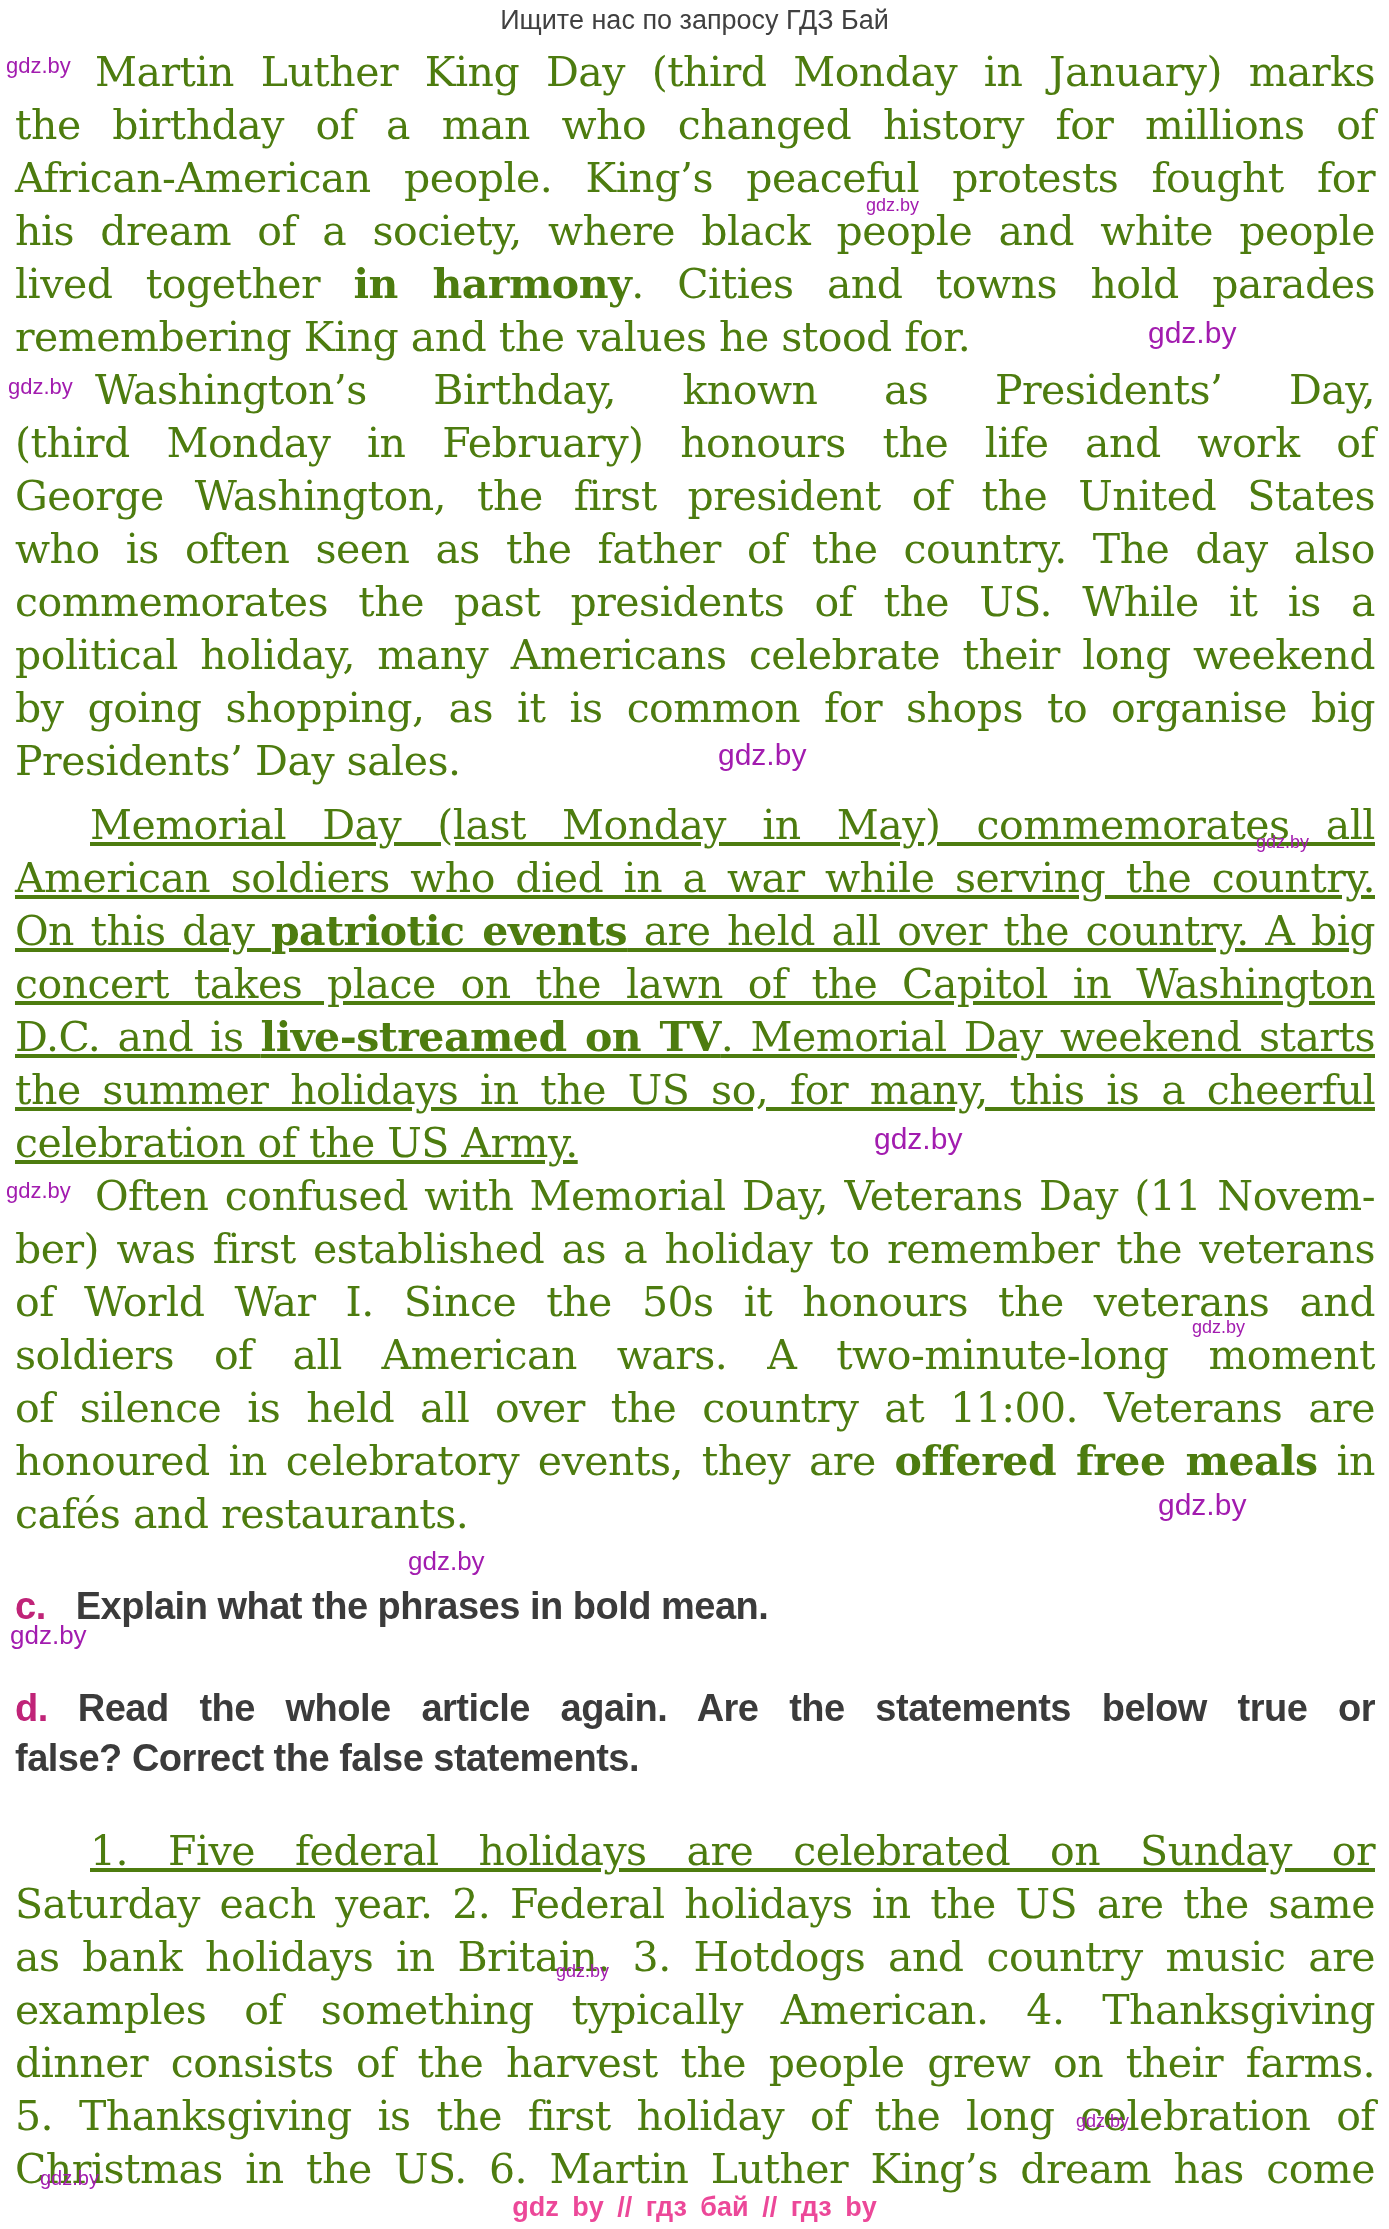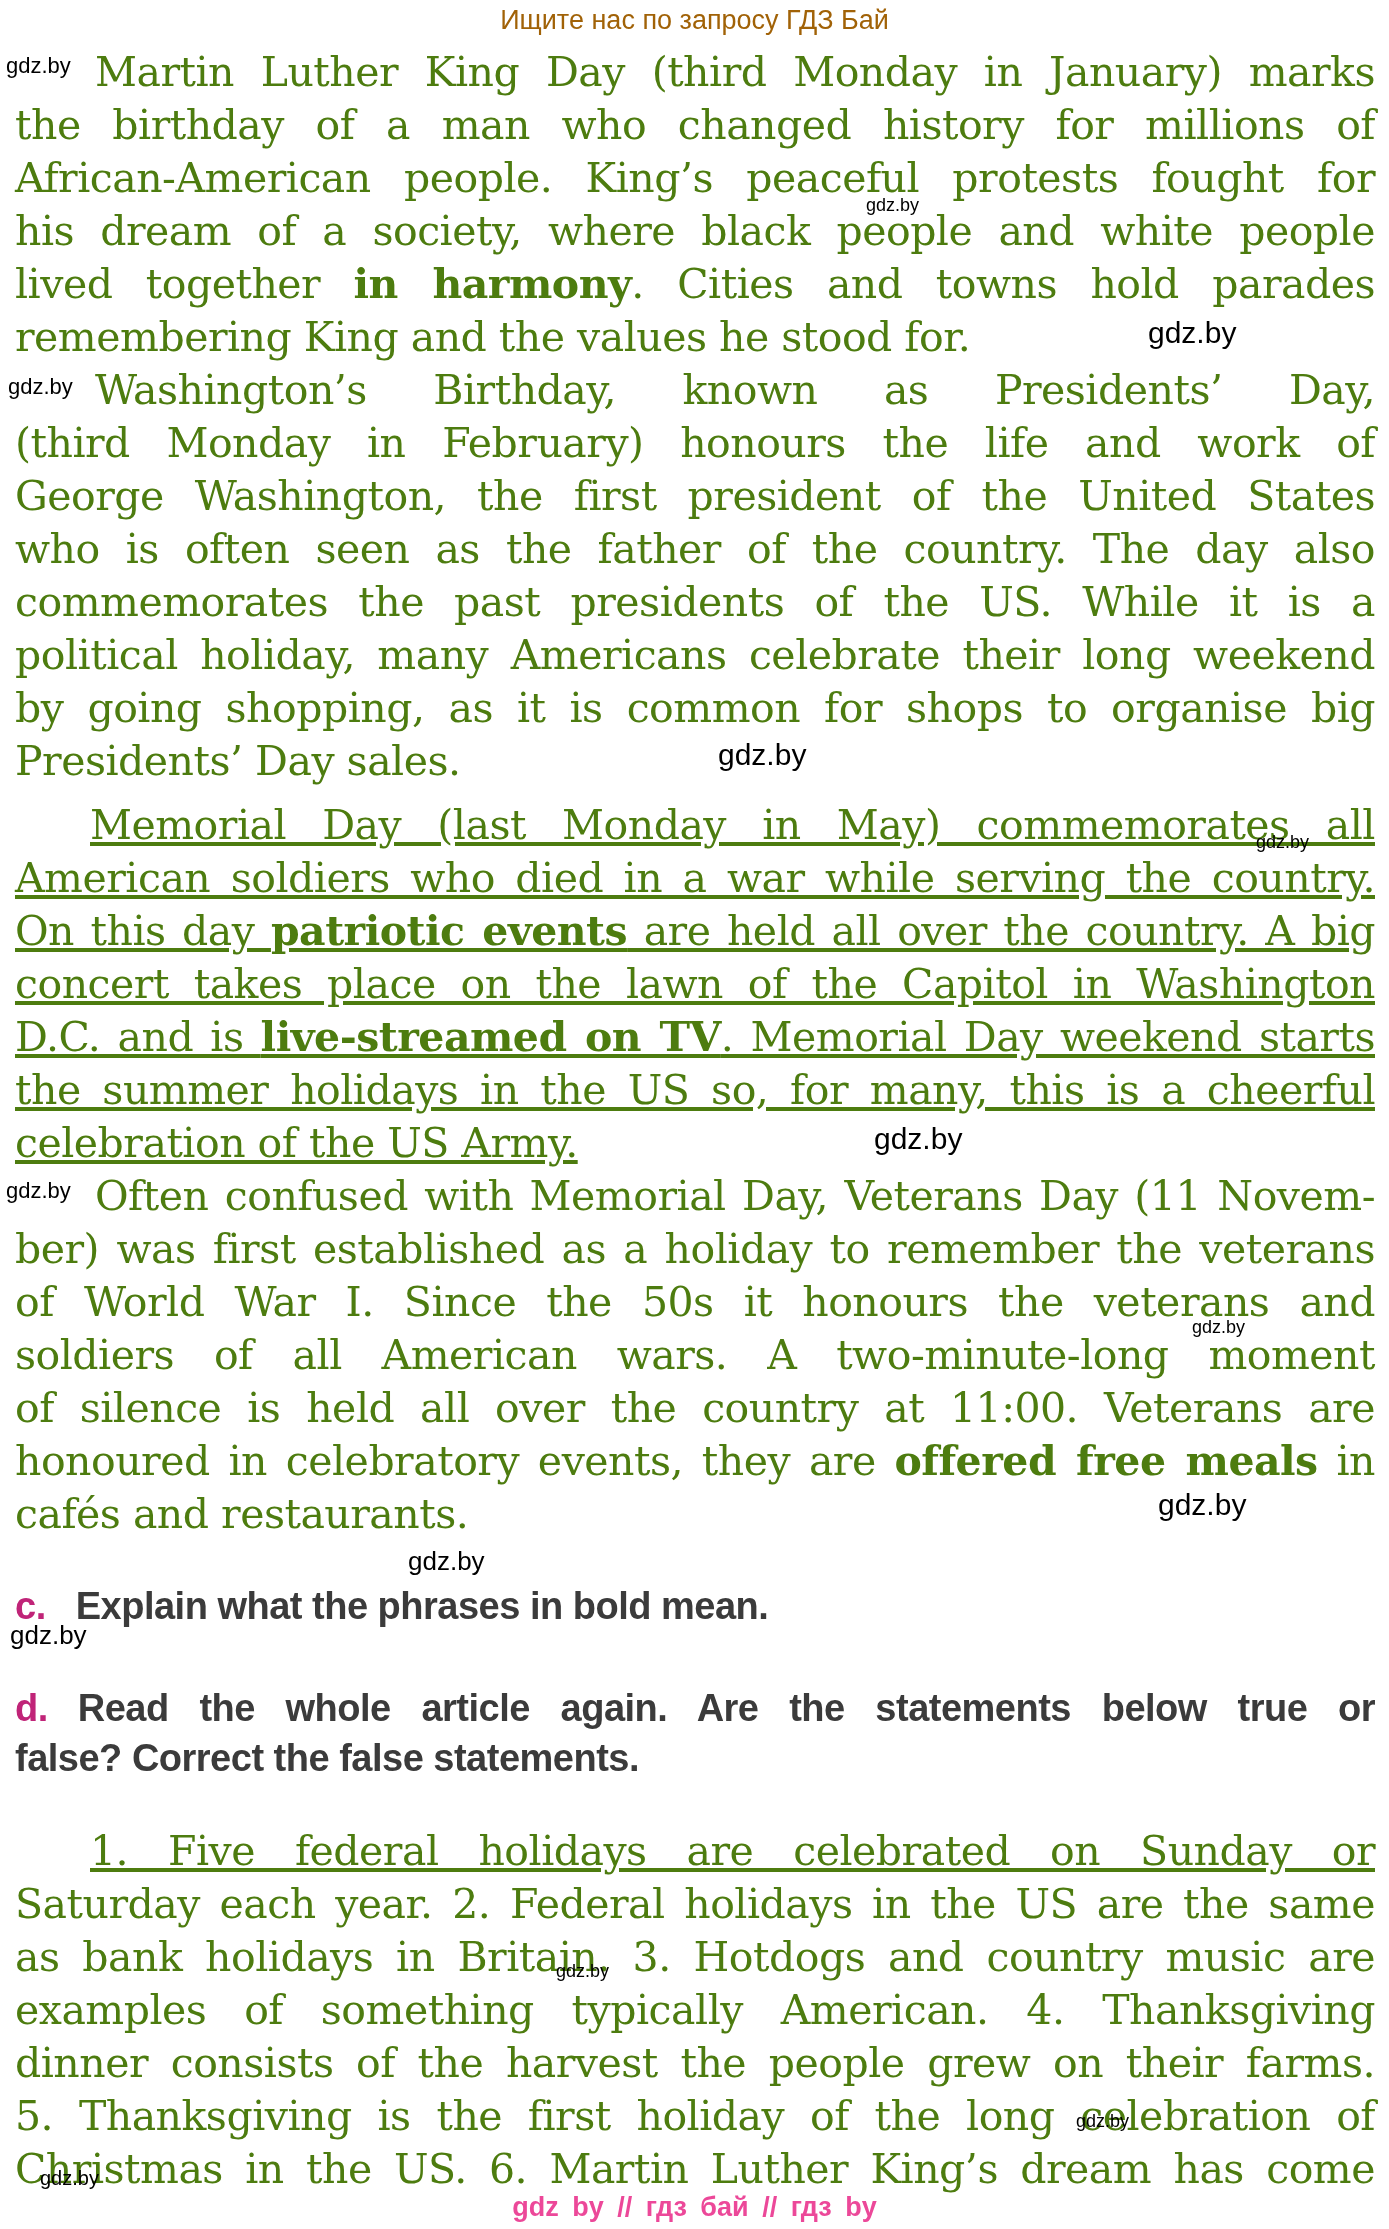--- a/index.html
+++ b/index.html
@@ -45,39 +45,39 @@
     font-size:38px;
     line-height:50px;
     color:#3b3b3b;
     letter-spacing:-0.5px;
   }
   .task .line{min-height:50px;}
   .task .label{margin-right:30px;}
   .wm{
     position:absolute;
     font-family:"Liberation Sans", sans-serif;
-    color:#000000;
+    color:#a21caf;
     white-space:nowrap;
     line-height:1;
   }
   .footer{
     position:absolute;
     left:0;top:2192px;
     width:100%;
     text-align:center;
     font-family:"Liberation Sans", sans-serif;
     font-weight:bold;
     font-size:27px;
     word-spacing:6px;
   }
 </style>
 </head>
 <body>
 
-<div class="promo" style="color: #a16207;">Ищите нас по запросу ГДЗ Бай</div>
+<div class="promo" style="color: #404040;">Ищите нас по запросу ГДЗ Бай</div>
 
 <div class="content">
   <div id="article">
       <div class="para" style="margin-top: 12px;">
         <div class="line" style="text-indent: 80px;"><span>Martin Luther King Day (third Monday in January) marks</span></div>
         <div class="line"><span>the birthday of a man who changed history for millions of</span></div>
         <div class="line"><span>African-American people. King’s peaceful protests fought for</span></div>
         <div class="line"><span>his dream of a society, where black people and white people</span></div>
         <div class="line"><span>lived together </span><span class="b">in harmony</span><span>. Cities and towns hold parades</span></div>
         <div class="line last"><span>remembering King and the values he stood for.</span></div>

